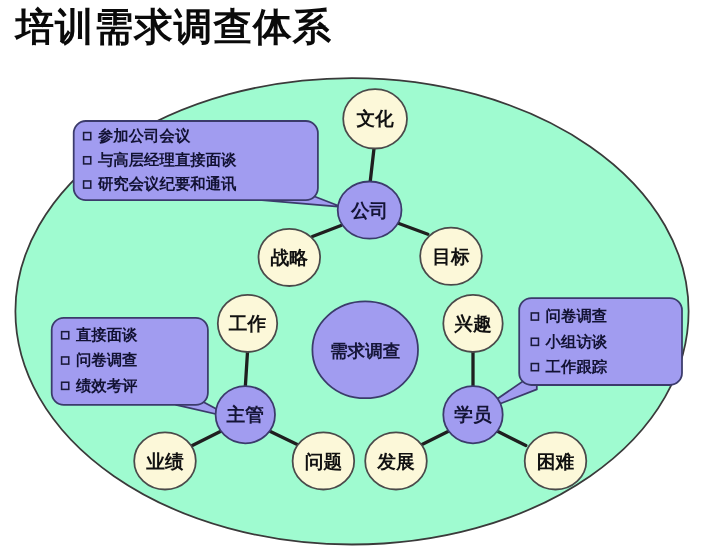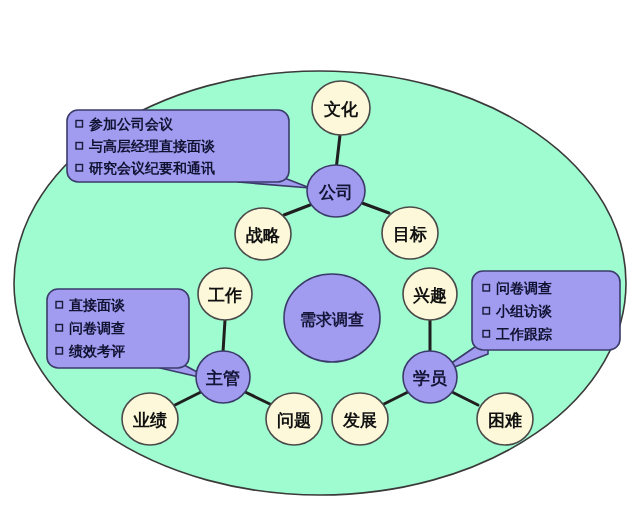--- a/index.html
+++ b/index.html
@@ -66,20 +66,21 @@
     fill: none;
     stroke: #1a1a3a;
     stroke-width: 1.4;
   }
 </style>
 </head>
 <body>
 
 <div id="stage">
 
+  <div id="page-title">培训需求调查体系</div>
 
   <svg id="diagram" viewBox="0 0 640 508" xmlns="http://www.w3.org/2000/svg">
 
     <ellipse cx="320" cy="283" rx="306" ry="212" fill="#9ffbd0" stroke="#3a3a3a" stroke-width="1.6"></ellipse>
 
     <g stroke="#1f1f1f" stroke-width="3" stroke-linecap="round" fill="none">
       <line x1="340" y1="135" x2="336" y2="170"></line>
       <line x1="362" y1="203" x2="389" y2="213"></line>
       <line x1="310" y1="205" x2="284" y2="215"></line>
       <line x1="225" y1="320" x2="223" y2="352"></line>

